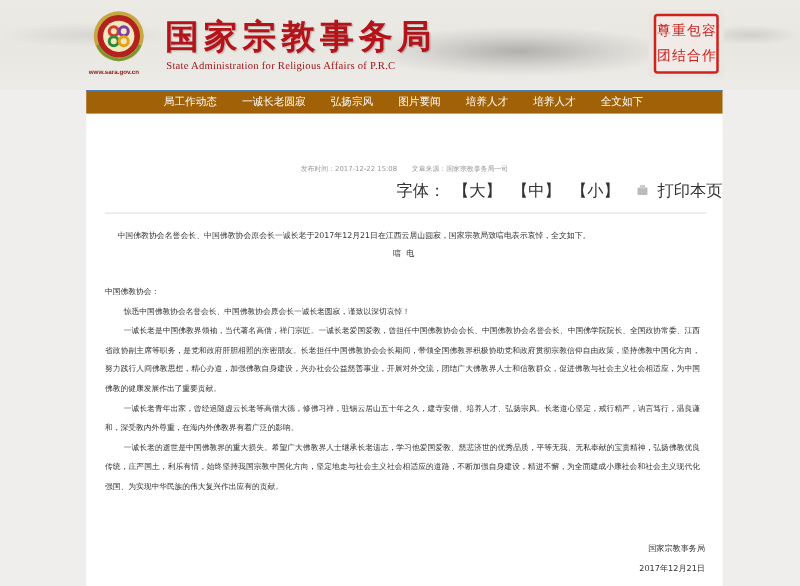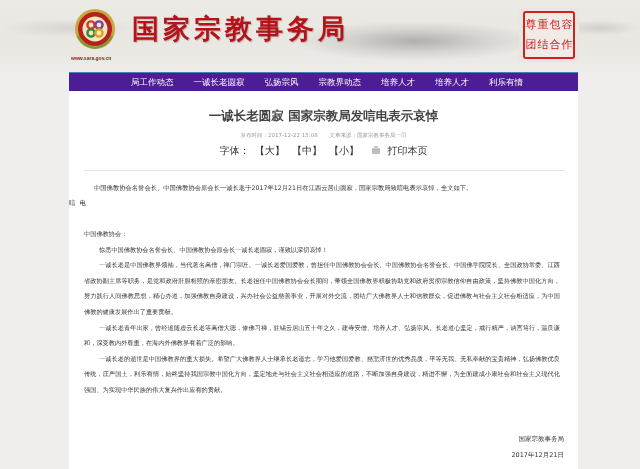--- a/index.html
+++ b/index.html
@@ -55,61 +55,61 @@
       border: 2px solid #d0221c; border-radius: 3px;
       display: flex; flex-wrap: wrap; align-content: center; justify-content: center;
       background: rgba(255,240,240,0.4);
     }
     .seal-inner span {
       width: 12px; height: 20px; font-size: 11px; line-height: 20px; color: #c81e1a;
       text-align: center; font-family: "DejaVu Serif", serif;
     }
     .nav {
       position: absolute; left: 69px; top: 72px; width: 509px; height: 19px;
-      background: #4c1d95; border-top: 1px solid #4a7fb3;
+      background: #a16207; border-top: 1px solid #4a7fb3;
       display: flex; align-items: center; padding-left: 62px;
     }
     .nav a {
       color: #ffffff; font-size: 8.5px; text-decoration: none; white-space: nowrap;
       margin-right: 20px; line-height: 19px;
     }
     .content {
       position: absolute; left: 69px; top: 91px; width: 509px; height: 378px;
       background: #ffffff;
     }
     .article-title {
       position: absolute; left: 0; top: 17px; width: 509px; text-align: center;
       font-size: 12.5px; color: #444; white-space: nowrap;
     }
     .meta {
       position: absolute; left: 0; top: 41px; width: 509px; text-align: center;
       font-size: 5.5px; color: #999; white-space: nowrap;
     }
     .meta span { margin: 0 5px; }
     .fontsize-row {
-      position: absolute; left: 0; top: 53px; width: 509px; text-align: center;
-      font-size: 10px; color: #333; white-space: nowrap;
+      position: absolute; left: 0; top: 53px; width: 509px; text-align: right;
+      font-size: 13px; color: #333; white-space: nowrap;
     }
     .fontsize-row .fs { margin: 0 2px; cursor: pointer; }
     .fontsize-row .print-icon {
       display: inline-block; width: 8px; height: 6px; margin: 0 4px 0 8px;
       background: #bbb; border-radius: 1px; vertical-align: middle; position: relative;
     }
     .fontsize-row .print-icon::before {
       content: ""; position: absolute; left: 2px; top: -2px; width: 4px; height: 3px; background: #ccc;
     }
     .divider {
       position: absolute; left: 15px; top: 79px; width: 481px; height: 1px; background: #e4e4e4;
     }
     .lead {
       position: absolute; left: 0; top: 93px; width: 509px; padding: 0 25px; white-space: nowrap;
       font-size: 6.3px; color: #333;
     }
     .telegram-label {
-      position: absolute; left: 0; top: 108px; width: 509px; 
+      position: absolute; left: 0; top: 108px; width: 509px; text-align: center;
       font-size: 6.5px; color: #333; letter-spacing: 1px;
     }
     .para-block {
       position: absolute; left: 15px; top: 135px; width: 476px;
     }
     .para-block p {
       font-size: 6.2px; line-height: 15.6px; color: #333; text-align: justify;
     }
     .para-block p.indent { text-indent: 15px; }
     .sign {
@@ -133,47 +133,47 @@
     <g fill="none" stroke-width="2.4">
       <circle cx="17" cy="17" r="3.6" stroke="#d83a2a"></circle>
       <circle cx="25" cy="17" r="3.6" stroke="#7a3fa0"></circle>
       <circle cx="17" cy="25" r="3.6" stroke="#2e8a3a"></circle>
       <circle cx="25" cy="25" r="3.6" stroke="#e3a21a"></circle>
     </g>
   </svg>
   <div class="logo-url">www.sara.gov.cn</div>
 
   <div class="site-title">国家宗教事务局</div>
+  <div class="site-subtitle">State Administration for Religious Affairs of P.R.C</div>
 
   <div class="seal">
     <div class="seal-inner">
       <span>尊</span>
       <span>重</span>
       <span>包</span>
       <span>容</span>
       <span>团</span>
       <span>结</span>
       <span>合</span>
       <span>作</span>
     </div>
   </div>
 </div>
 
 <nav class="nav">
   <a>局工作动态</a>
   <a>一诚长老圆寂</a>
   <a>弘扬宗风</a>
-  <a>宗教界动态</a>
+  <a>图片要闻</a>
   <a>培养人才</a>
   <a>培养人才</a>
-  <a>利乐有情</a>
+  <a>全文如下</a>
 </nav>
 
 <main class="content">
-  <h1 class="article-title">一诚长老圆寂 国家宗教局发唁电表示哀悼</h1>
 
   <div class="meta">
     <span>发布时间：2017-12-22 15:08</span>
     <span>文章来源：国家宗教事务局一司</span>
   </div>
 
   <div class="fontsize-row">
     <span>字体：</span>
     <span class="fs">【大】</span>
     <span class="fs">【中】</span>

